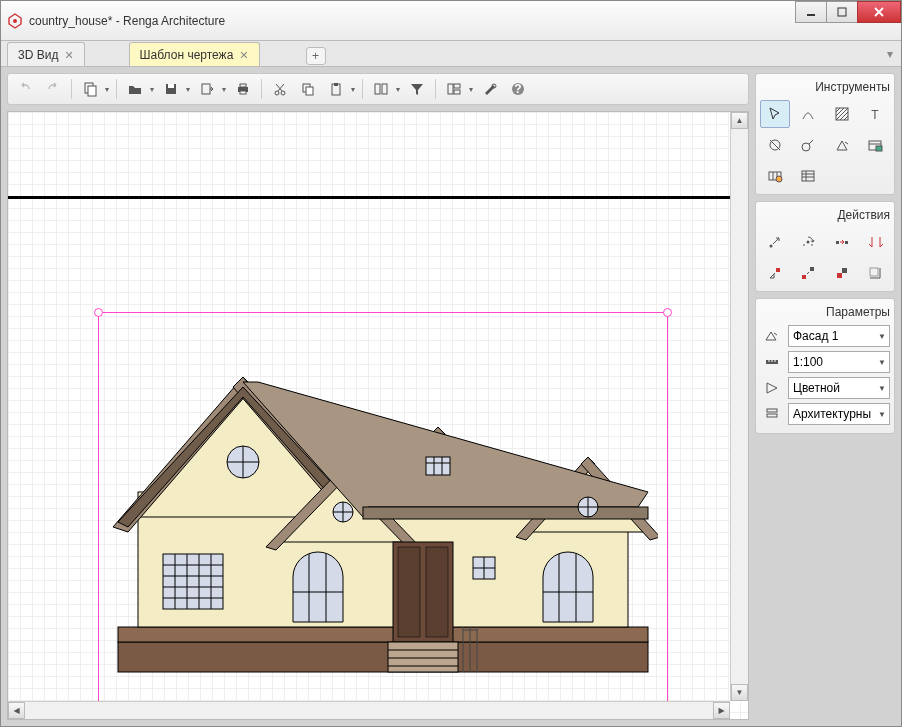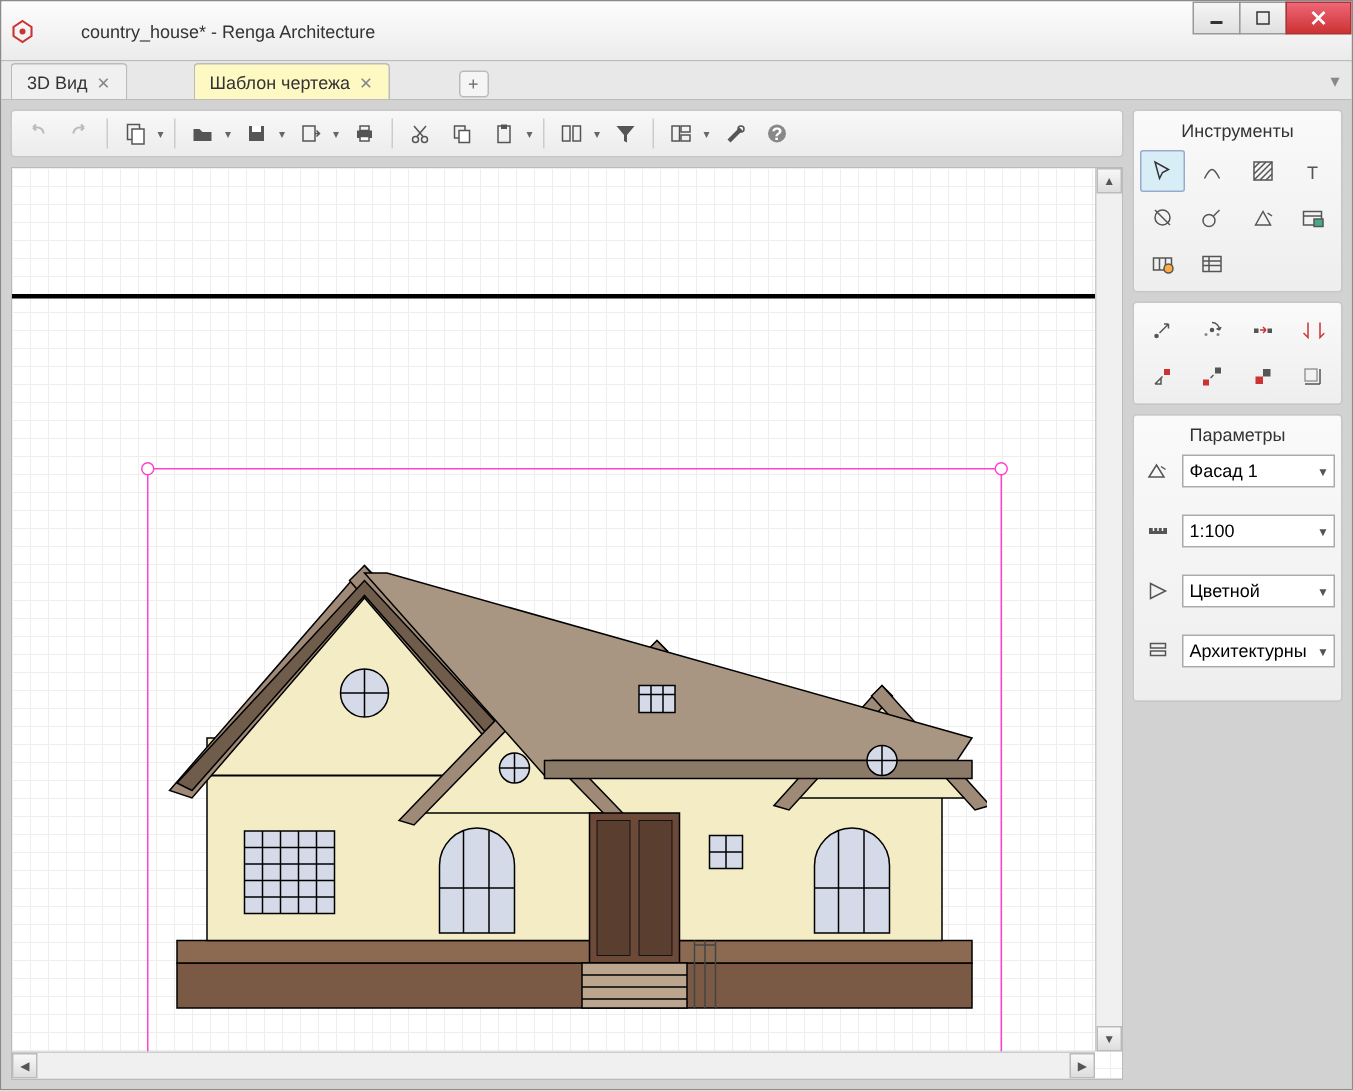--- a/index.html
+++ b/index.html
@@ -1,18 +1,18 @@
 <!DOCTYPE html>
 <html><head>
 <meta charset="utf-8">
 <style>
 * { box-sizing: border-box; margin: 0; padding: 0; font-family: "Segoe UI", Tahoma, sans-serif; font-size: 12px; }
 body { background: #fff; }
 .window { width: 902px; height: 727px; border: 1px solid #8a8a8a; display: flex; flex-direction: column; background: #fff; }
-.titlebar { height: 40px; background: linear-gradient(#fdfdfd, #ebebeb); display: flex; align-items: center; border-bottom: 1px solid #bbb; gap: 25px; }
+.titlebar { height: 40px; background: linear-gradient(#fdfdfd, #ebebeb); display: flex; align-items: center; border-bottom: 1px solid #bbb; }
 .titlebar .icon { width: 16px; height: 16px; margin: 0 6px; }
 .titlebar .title { flex: 1; color: #333; font-size: 12px; }
 .winbtns { display: flex; height: 100%; }
 .winbtn { width: 32px; height: 22px; border: 1px solid #999; margin-left: -1px; display: flex; align-items: center; justify-content: center; background: linear-gradient(#f5f5f5,#e0e0e0); }
 .winbtn.close { width: 44px; background: linear-gradient(#e67,#c33); border-color: #a33; }
 .tabs { height: 26px; background: #e8e8e8; display: flex; align-items: flex-end; padding-left: 6px; border-bottom: 1px solid #bbb; position: relative; gap: 42px; }
 .tab { padding: 5px 10px 4px 10px; background: #f0f0f0; border: 1px solid #bbb; border-bottom: none; border-radius: 3px 3px 0 0; margin-right: 2px; display: flex; align-items: center; gap: 6px; color: #333; }
 .tab.active { background: #fef9c3; }
 .tab .x { color: #888; font-size: 11px; }
 .addtab { width: 20px; height: 18px; border: 1px solid #bbb; background: #f5f5f5; border-radius: 3px; display: flex; align-items: center; justify-content: center; margin-left: 2px; margin-bottom: 1px; color: #666; }
@@ -31,25 +31,25 @@
   linear-gradient(#ddd 1px, transparent 1px),
   linear-gradient(90deg, #ddd 1px, transparent 1px);
   background-size: 12px 12px, 12px 12px, 60px 60px, 60px 60px;
 }
 .blackline { position: absolute; left: 0; right: 0; top: 84px; height: 3px; background: #000; }
 .selbox { position: absolute; left: 90px; top: 200px; width: 570px; height: 400px; border: 1px solid #f4c; }
 .selhandle { position: absolute; width: 9px; height: 9px; background: #fff; border: 1px solid #f4c; border-radius: 50%; }
 .house { position: absolute; left: 100px; top: 220px; width: 550px; height: 360px; }
 .sidepanel { width: 146px; display: flex; flex-direction: column; gap: 6px; padding: 6px 6px 6px 0; }
 .panel { background: linear-gradient(#fafafa,#eeeeee); border: 1px solid #c7c7c7; border-radius: 3px; padding: 4px; }
-.panel-title { text-align: center; color: #333; padding: 2px 0 6px 0; }
+.panel-title { text-align: right; color: #333; padding: 2px 0 6px 0; }
 .toolgrid { display: grid; grid-template-columns: repeat(4, 1fr); gap: 3px; }
 .toolcell { height: 28px; display: flex; align-items: center; justify-content: center; border-radius: 2px; color: #555; }
 .toolcell.sel { background: #d8eef7; border: 1px solid #9ac; }
-.param-row { display: flex; align-items: center; gap: 4px; margin-bottom: 18px; }
+.param-row { display: flex; align-items: center; gap: 4px; margin-bottom: 4px; }
 .param-row .picon { width: 24px; height: 22px; display: flex; align-items: center; justify-content: center; color: #666; flex-shrink: 0; }
 .param-row .combo { flex: 1; height: 22px; background: #fff; border: 1px solid #aaa; display: flex; align-items: center; padding: 0 4px; position: relative; font-size: 11px; }
 .param-row .combo .arrow { position: absolute; right: 3px; font-size: 8px; color: #555; }
 .scrollbar-v { position: absolute; right: 0; top: 0; bottom: 18px; width: 18px; background: #f0f0f0; border-left: 1px solid #ccc; }
 .scrollbar-h { position: absolute; left: 0; right: 18px; bottom: 0; height: 18px; background: #f0f0f0; border-top: 1px solid #ccc; }
 .sbtn { position: absolute; width: 17px; height: 17px; background: linear-gradient(#f8f8f8,#ddd); border: 1px solid #bbb; display: flex; align-items: center; justify-content: center; font-size: 8px; color: #555; }
 svg { display: block; }
 </style>
 </head>
 <body>
@@ -373,20 +373,21 @@
                 <rect x="2" y="3" width="12" height="10" fill="none" stroke="#555"></rect>
                 <line x1="2" y1="6" x2="14" y2="6" stroke="#555"></line>
                 <line x1="2" y1="9" x2="14" y2="9" stroke="#555"></line>
                 <line x1="6" y1="3" x2="6" y2="13" stroke="#555"></line>
               </svg>
             </div>
         </div>
       </div>
 
       <div class="panel">
+        <div class="panel-title">Действия</div>
         <div class="toolgrid">
           <div class="toolcell">
               <svg width="16" height="16">
                 <circle cx="4" cy="12" r="1.5" fill="#555"></circle>
                 <path d="M6 10l6-6m0 0h-3m3 0v3" stroke="#555" fill="none"></path>
               </svg>
             </div>
           <div class="toolcell">
               <svg width="16" height="16">
                 <circle cx="8" cy="8" r="1.5" fill="#555"></circle>

